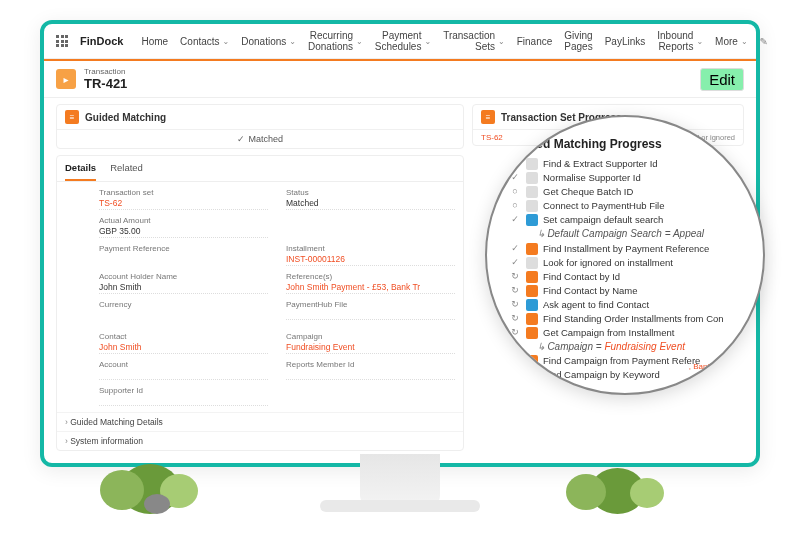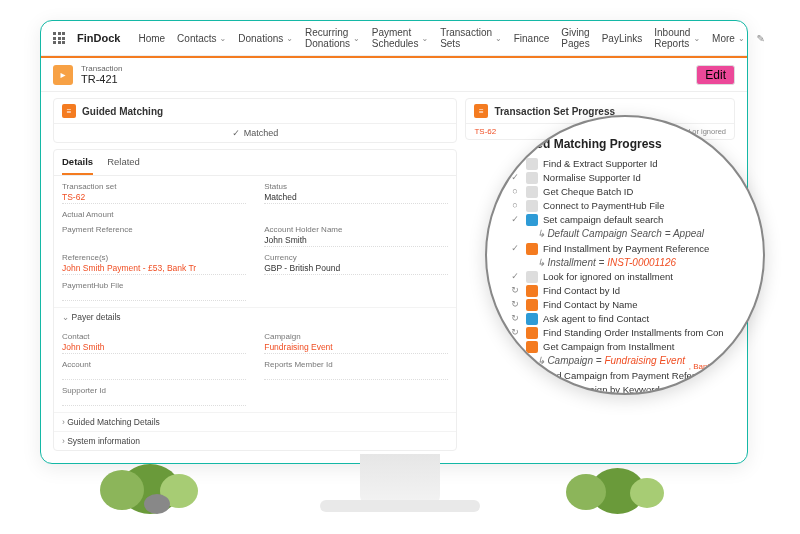--- a/index.html
+++ b/index.html
@@ -1,42 +1,42 @@
 <!DOCTYPE html>
 <html><head>
 <meta charset="utf-8">
 <style>
   * { box-sizing: border-box; margin: 0; padding: 0; font-family: -apple-system, BlinkMacSystemFont, "Segoe UI", Arial, sans-serif; }
   body { background: #fff; width: 800px; height: 534px; overflow: hidden; position: relative; }
-  .monitor { position: absolute; top: 20px; left: 40px; right: 52px; background: #fff; border-radius: 12px; box-shadow: 0 4px 20px rgba(0,0,0,0.08); border: 1px solid #14b8a6; }
+  .monitor { position: absolute; top: 20px; left: 40px; right: 40px; background: #fff; border-radius: 12px; box-shadow: 0 4px 20px rgba(0,0,0,0.08); border: 4px solid #14b8a6; }
   .topbar { display: flex; align-items: center; gap: 12px; padding: 6px 12px; border-bottom: 1px solid #eee; font-size: 10px; color: #444; }
   .apps-icon { display: grid; grid-template-columns: repeat(3,3px); grid-template-rows: repeat(3,3px); gap: 1.5px; }
   .apps-icon span { background: #666; width: 3px; height: 3px; }
   .brand { font-weight: 600; font-size: 11px; color: #222; margin-right: 6px; }
-  .nav-item { display: flex; align-items: center; gap: 3px; cursor: pointer; }
+  .nav-item { display: flex; align-items: center; gap: 3px; cursor: pointer; text-align: right; }
   .chev { font-size: 8px; color: #888; }
   .pencil { margin-left: auto; color: #888; }
   .accent-bar { height: 2px; background: #f47b20; }
   .record-header { display: flex; align-items: center; padding: 6px 12px; gap: 8px; border-bottom: 1px solid #eee; }
   .rec-icon { width: 20px; height: 20px; background: #f7a145; border-radius: 3px; display: flex; align-items: center; justify-content: center; color: #fff; font-size: 10px; }
   .rec-meta { font-size: 8px; color: #666; }
-  .rec-title { font-size: 11px; font-weight: 400; color: #222; }
-  .edit-btn { margin-left: auto; border: 1px solid #ddd; border-radius: 3px; padding: 2px 8px; font-size: 12px; background: #ec4899; cursor: pointer; }
+  .rec-title { font-size: 13px; font-weight: 700; color: #222; }
+  .edit-btn { margin-left: auto; border: 1px solid #ddd; border-radius: 3px; padding: 2px 8px; font-size: 15px; background: #86efac; cursor: pointer; }
   .cols { display: flex; gap: 8px; padding: 6px 12px; }
   .left { flex: 1.5; }
   .right { flex: 1; }
   .panel { border: 1px solid #eee; border-radius: 4px; background: #fff; margin-bottom: 6px; }
   .panel-h { display: flex; align-items: center; gap: 6px; padding: 5px 8px; border-bottom: 1px solid #f0f0f0; font-size: 10px; font-weight: 600; color: #333; }
   .ph-icon { width: 14px; height: 14px; background: #f47b20; border-radius: 2px; display: inline-flex; align-items: center; justify-content: center; color: #fff; font-size: 8px; }
   .matched { text-align: center; padding: 4px; font-size: 9px; color: #555; }
   .matched::before { content: "✓"; margin-right: 4px; color: #666; }
   .tabs { display: flex; gap: 14px; padding: 0 8px; border-bottom: 1px solid #eee; font-size: 9.5px; }
   .tab { padding: 6px 0; color: #555; cursor: pointer; }
   .tab.active { color: #222; font-weight: 700; border-bottom: 2px solid #f47b20; }
-  .fields { padding: 6px 8px; display: grid; grid-template-columns: 1fr 1fr; column-gap: 18px; row-gap: 6px; font-size: 8.5px; }
+  .fields { padding: 6px 8px; display: grid; grid-template-columns: 1fr 1fr; column-gap: 18px; row-gap: 6px; font-size: 8.5px; margin-left: 34px; }
   .fld { display: flex; flex-direction: column; gap: 1px; }
   .fld label { color: #777; font-size: 8px; }
   .fld .val { color: #333; border-bottom: 1px dotted #ddd; padding-bottom: 1px; min-height: 10px; }
   .val.link { color: #f04e23; }
   .section-row { padding: 4px 8px; border-top: 1px solid #f3f3f3; font-size: 8.5px; color: #444; cursor: pointer; }
   .section-row::before { content: "› "; color: #888; }
   .section-row.open::before { content: "⌄ "; }
   .progress-note { font-size: 7.5px; color: #888; }
 
   
@@ -152,43 +152,46 @@
           <div class="fld">
               <label>Transaction set</label>
               <span class="val link">TS-62</span>
             </div>
           <div class="fld">
               <label>Status</label>
               <span class="val">Matched</span>
             </div>
           <div class="fld">
               <label>Actual Amount</label>
+              <span class="val">GBP 35.00</span>
             </div>
           <div class="fld" style="grid-row:span 1"></div>
           <div class="fld">
               <label>Payment Reference</label>
+            </div>
+          <div class="fld">
+              <label>Installment</label>
+              <span class="val link">INST-00001126</span>
             </div>
           <div class="fld">
               <label>Account Holder Name</label>
               <span class="val">John Smith</span>
             </div>
           <div class="fld">
               <label>Reference(s)</label>
               <span class="val link">John Smith Payment - £53, Bank Tr</span>
             </div>
           <div class="fld">
               <label>Currency</label>
-              <span class="val">GBP - British Pound</span>
             </div>
           <div class="fld">
               <label>PaymentHub File</label>
               <span class="val"></span>
             </div>
         </div>
-        <div class="section-row open">Payer details</div>
         <div class="fields">
           <div class="fld">
               <label>Contact</label>
               <span class="val link">John Smith</span>
             </div>
           <div class="fld">
               <label>Campaign</label>
               <span class="val link">Fundraising Event</span>
             </div>
           <div class="fld">
@@ -268,23 +271,20 @@
           <span>Set campaign default search</span>
         </div>
         <div class="step sub-step">
           <span class="em"><span class="arrow">↳</span>Default Campaign Search = Appeal</span>
         </div>
         <div class="step">
           <span class="st-ic">✓</span>
           <span class="st-badge"></span>
           <span>Find Installment by Payment Reference</span>
         </div>
-        <div class="step sub-step">
-          <span class="em"><span class="arrow">↳</span>Installment = <span class="link">INST-00001126</span></span>
-        </div>
         <div class="step">
           <span class="st-ic">✓</span>
           <span class="st-badge" style="background: rgb(221, 221, 221);"></span>
           <span>Look for ignored on installment</span>
         </div>
         <div class="step">
           <span class="st-ic">↻</span>
           <span class="st-badge"></span>
           <span>Find Contact by Id</span>
         </div>

